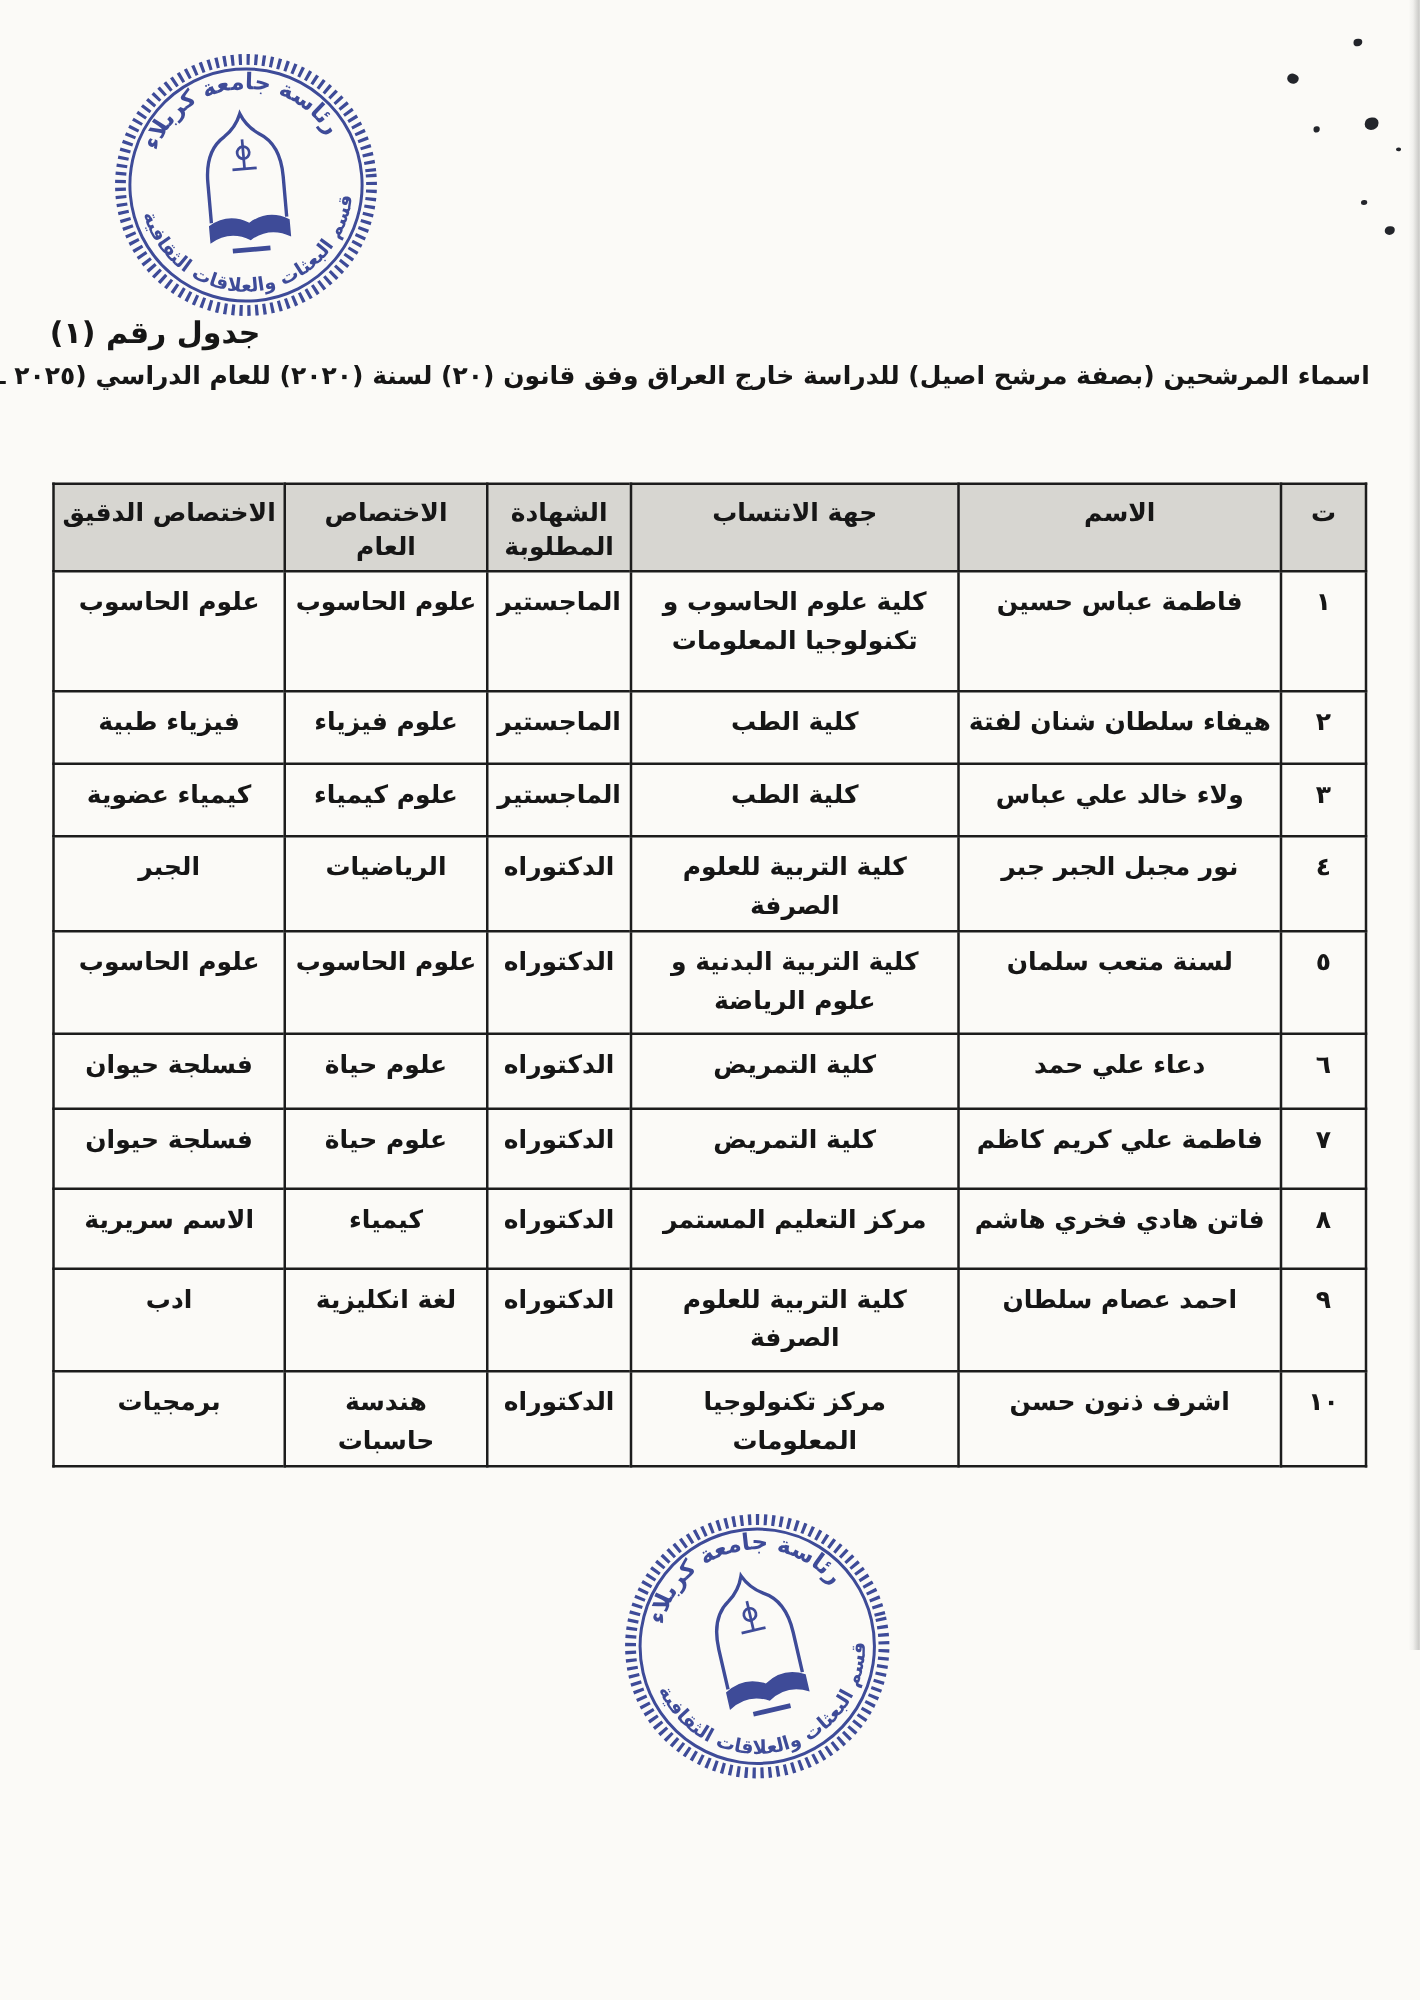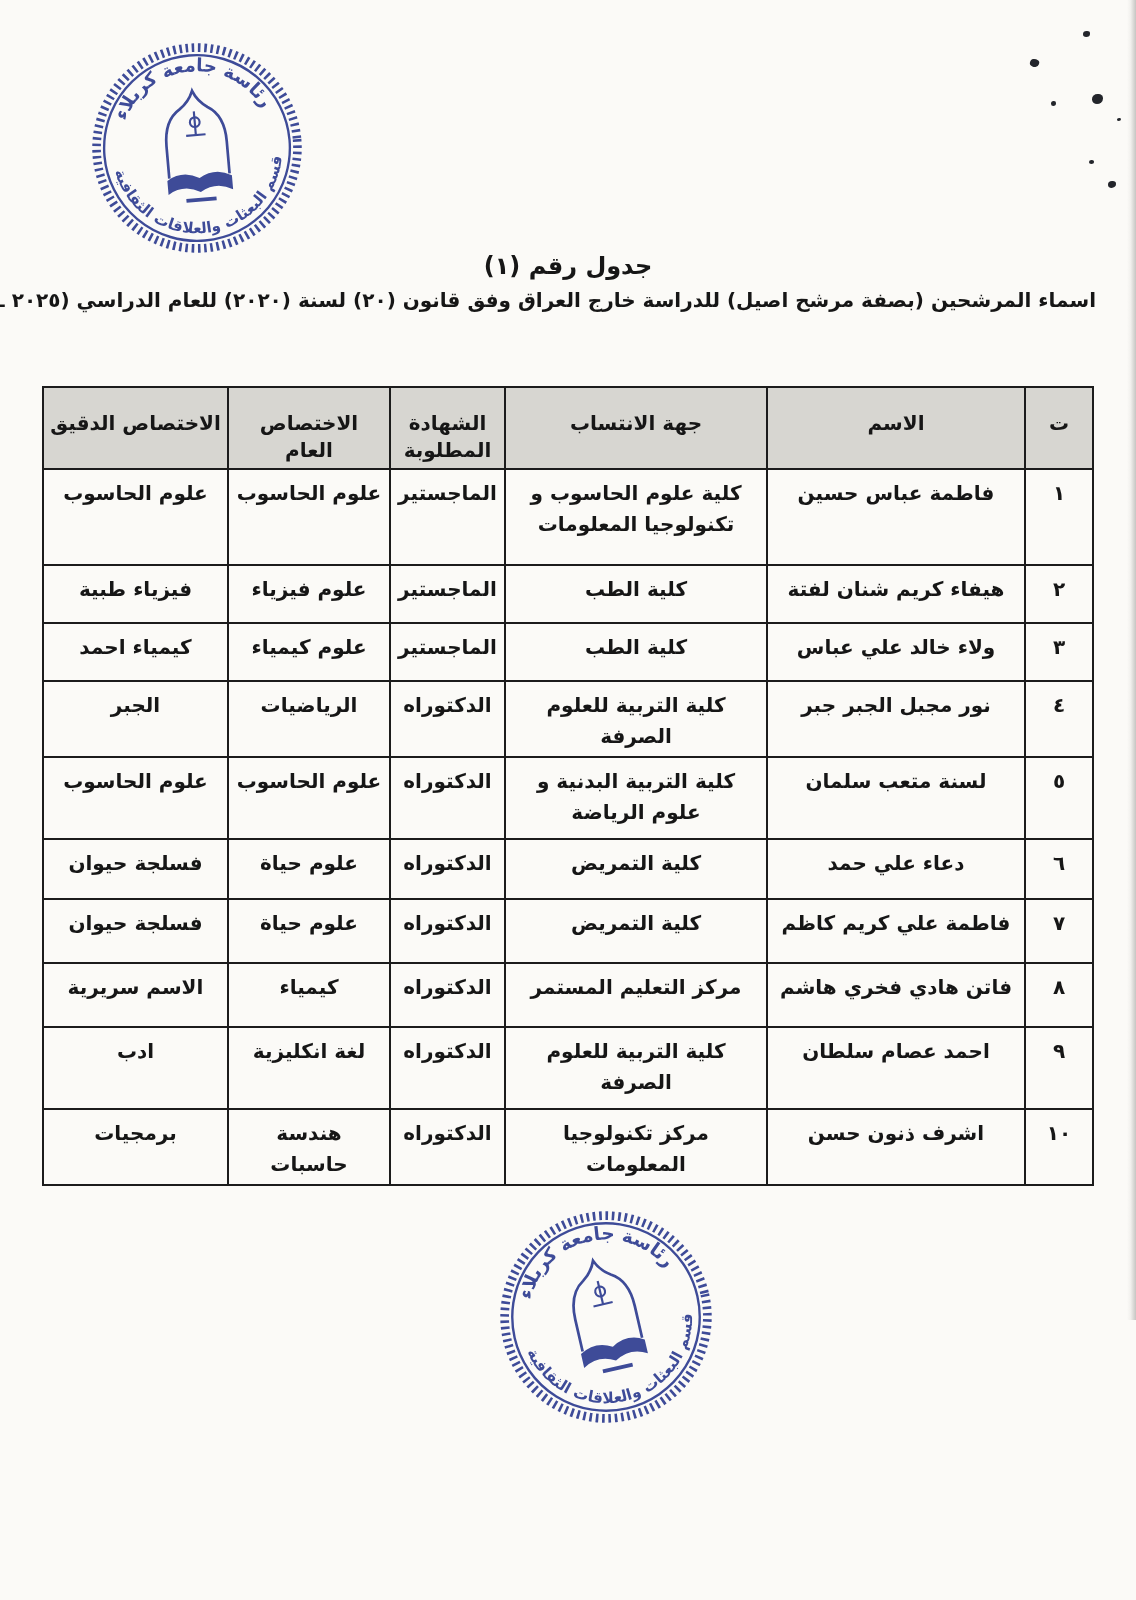--- a/index.html
+++ b/index.html
@@ -30,21 +30,21 @@
   
   .stamp{position:absolute;}
   .stamp svg{width:100%;height:100%;color:var(--stamp-color);opacity:0.92;}
   .stamp-top{left:88px;top:40px;width:218px;height:216px;transform:rotate(-5deg);}
   .stamp-bottom{left:490px;top:1208px;width:232px;height:218px;transform:rotate(-13deg);}
   .stamp-text{fill:currentColor;font-family:"DejaVu Sans",sans-serif;font-weight:bold;}
 
   
   .title-block{
     position:absolute;left:40px;right:40px;top:252px;
-    text-align:center;direction:rtl;
+    text-align:left;direction:rtl;
   }
   .title-line1{font-size:24px;font-weight:bold;letter-spacing:0;}
   .title-line2{font-size:20px;font-weight:bold;margin-top:8px;white-space:nowrap;}
 
   
   table.candidates{
     position:absolute;right:42px;top:386px;width:1050px;
     border-collapse:collapse;table-layout:fixed;direction:rtl;
     background:transparent;
   }
@@ -54,21 +54,21 @@
     text-align:center;
     vertical-align:top;
     padding:8px 6px 4px 6px;
     font-size:20px;
     line-height:1.55;
   }
   table.candidates thead th{
     background:#d7d6d1;
     font-size:20px;
     vertical-align:top;
-    padding-top:22px;
+    padding-top:9px;
     line-height:1.35;
   }
   td.cell-no{font-size:19px;padding-top:10px;}
 </style>
 </head>
 <body>
 
 <div class="page">
 
   <div class="edge-shade"></div>
@@ -134,33 +134,33 @@
       <tr style="height:96px;">
         <td class="cell-no">١</td>
         <td>فاطمة عباس حسين</td>
         <td>كلية علوم الحاسوب و تكنولوجيا المعلومات</td>
         <td>الماجستير</td>
         <td>علوم الحاسوب</td>
         <td>علوم الحاسوب</td>
       </tr>
       <tr style="height:58px;">
         <td class="cell-no">٢</td>
-        <td>هيفاء كريم شنان لفتة</td>
+        <td>هيفاء سلطان شنان لفتة</td>
         <td>كلية الطب</td>
         <td>الماجستير</td>
         <td>علوم فيزياء</td>
         <td>فيزياء طبية</td>
       </tr>
       <tr style="height:58px;">
         <td class="cell-no">٣</td>
         <td>ولاء خالد علي عباس</td>
         <td>كلية الطب</td>
         <td>الماجستير</td>
         <td>علوم كيمياء</td>
-        <td>كيمياء احمد</td>
+        <td>كيمياء عضوية</td>
       </tr>
       <tr style="height:72px;">
         <td class="cell-no">٤</td>
         <td>نور مجبل الجبر جبر</td>
         <td>كلية التربية للعلوم الصرفة</td>
         <td>الدكتوراه</td>
         <td>الرياضيات</td>
         <td>الجبر</td>
       </tr>
       <tr style="height:82px;">

